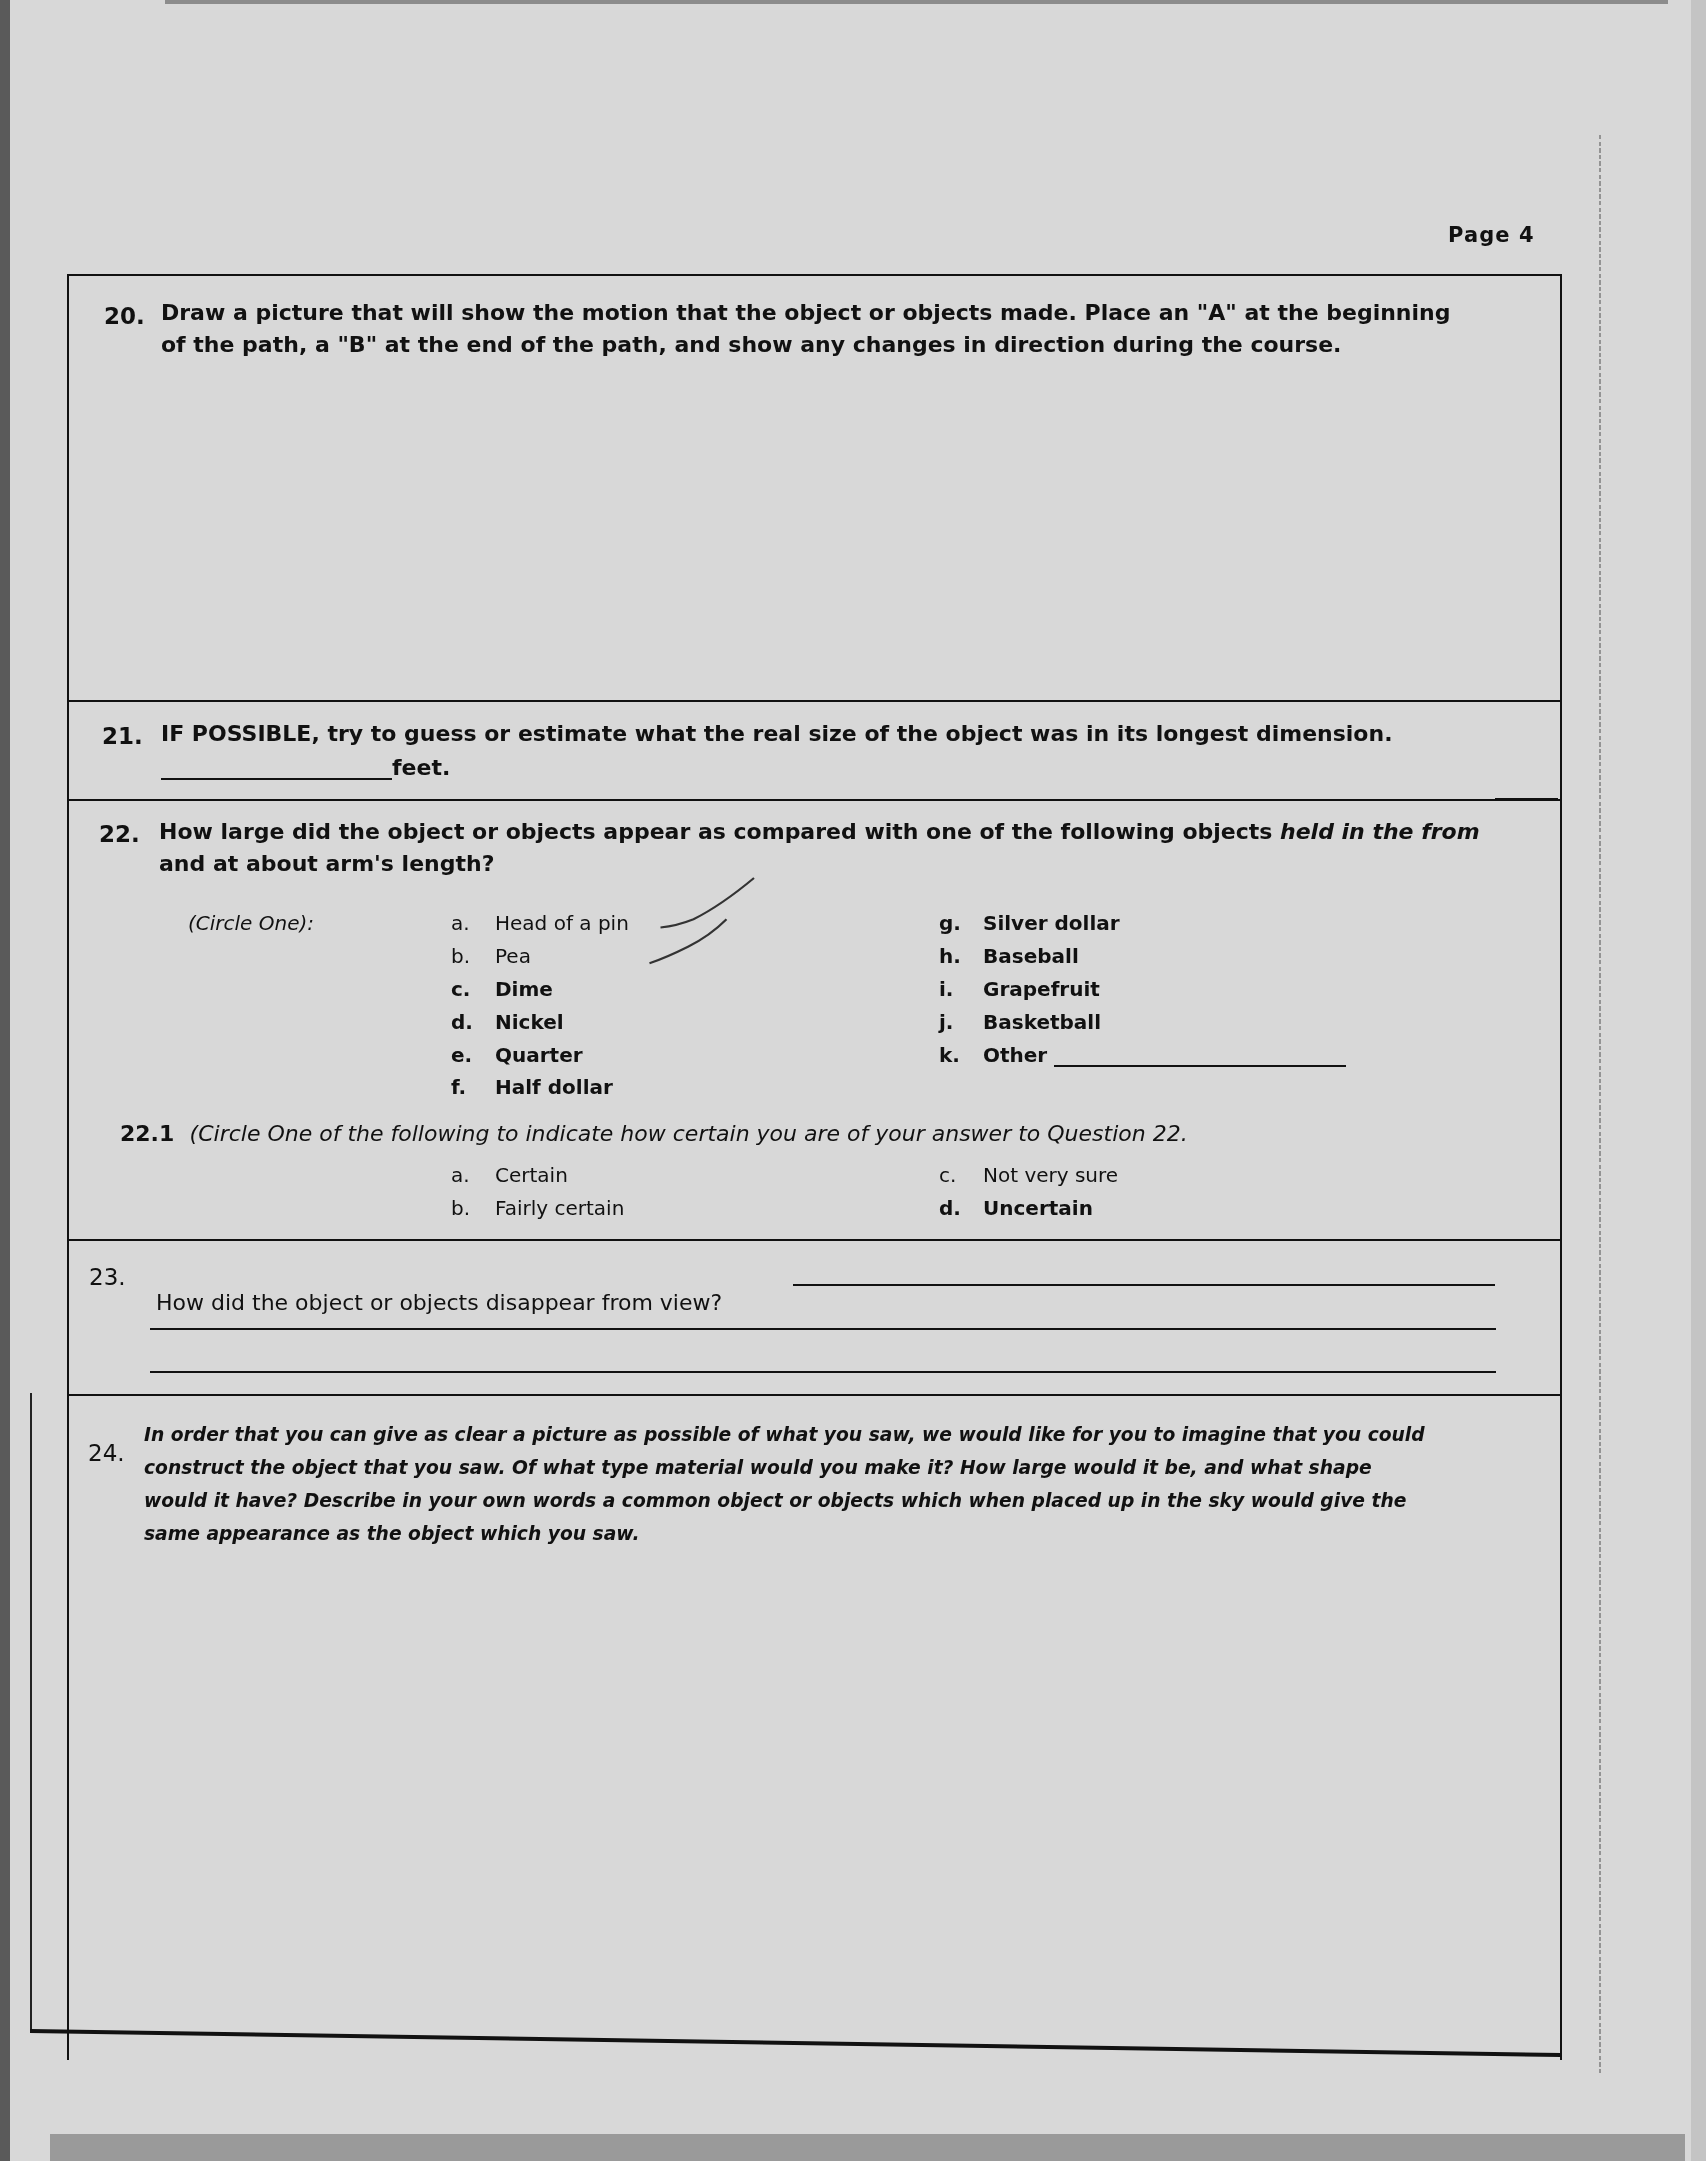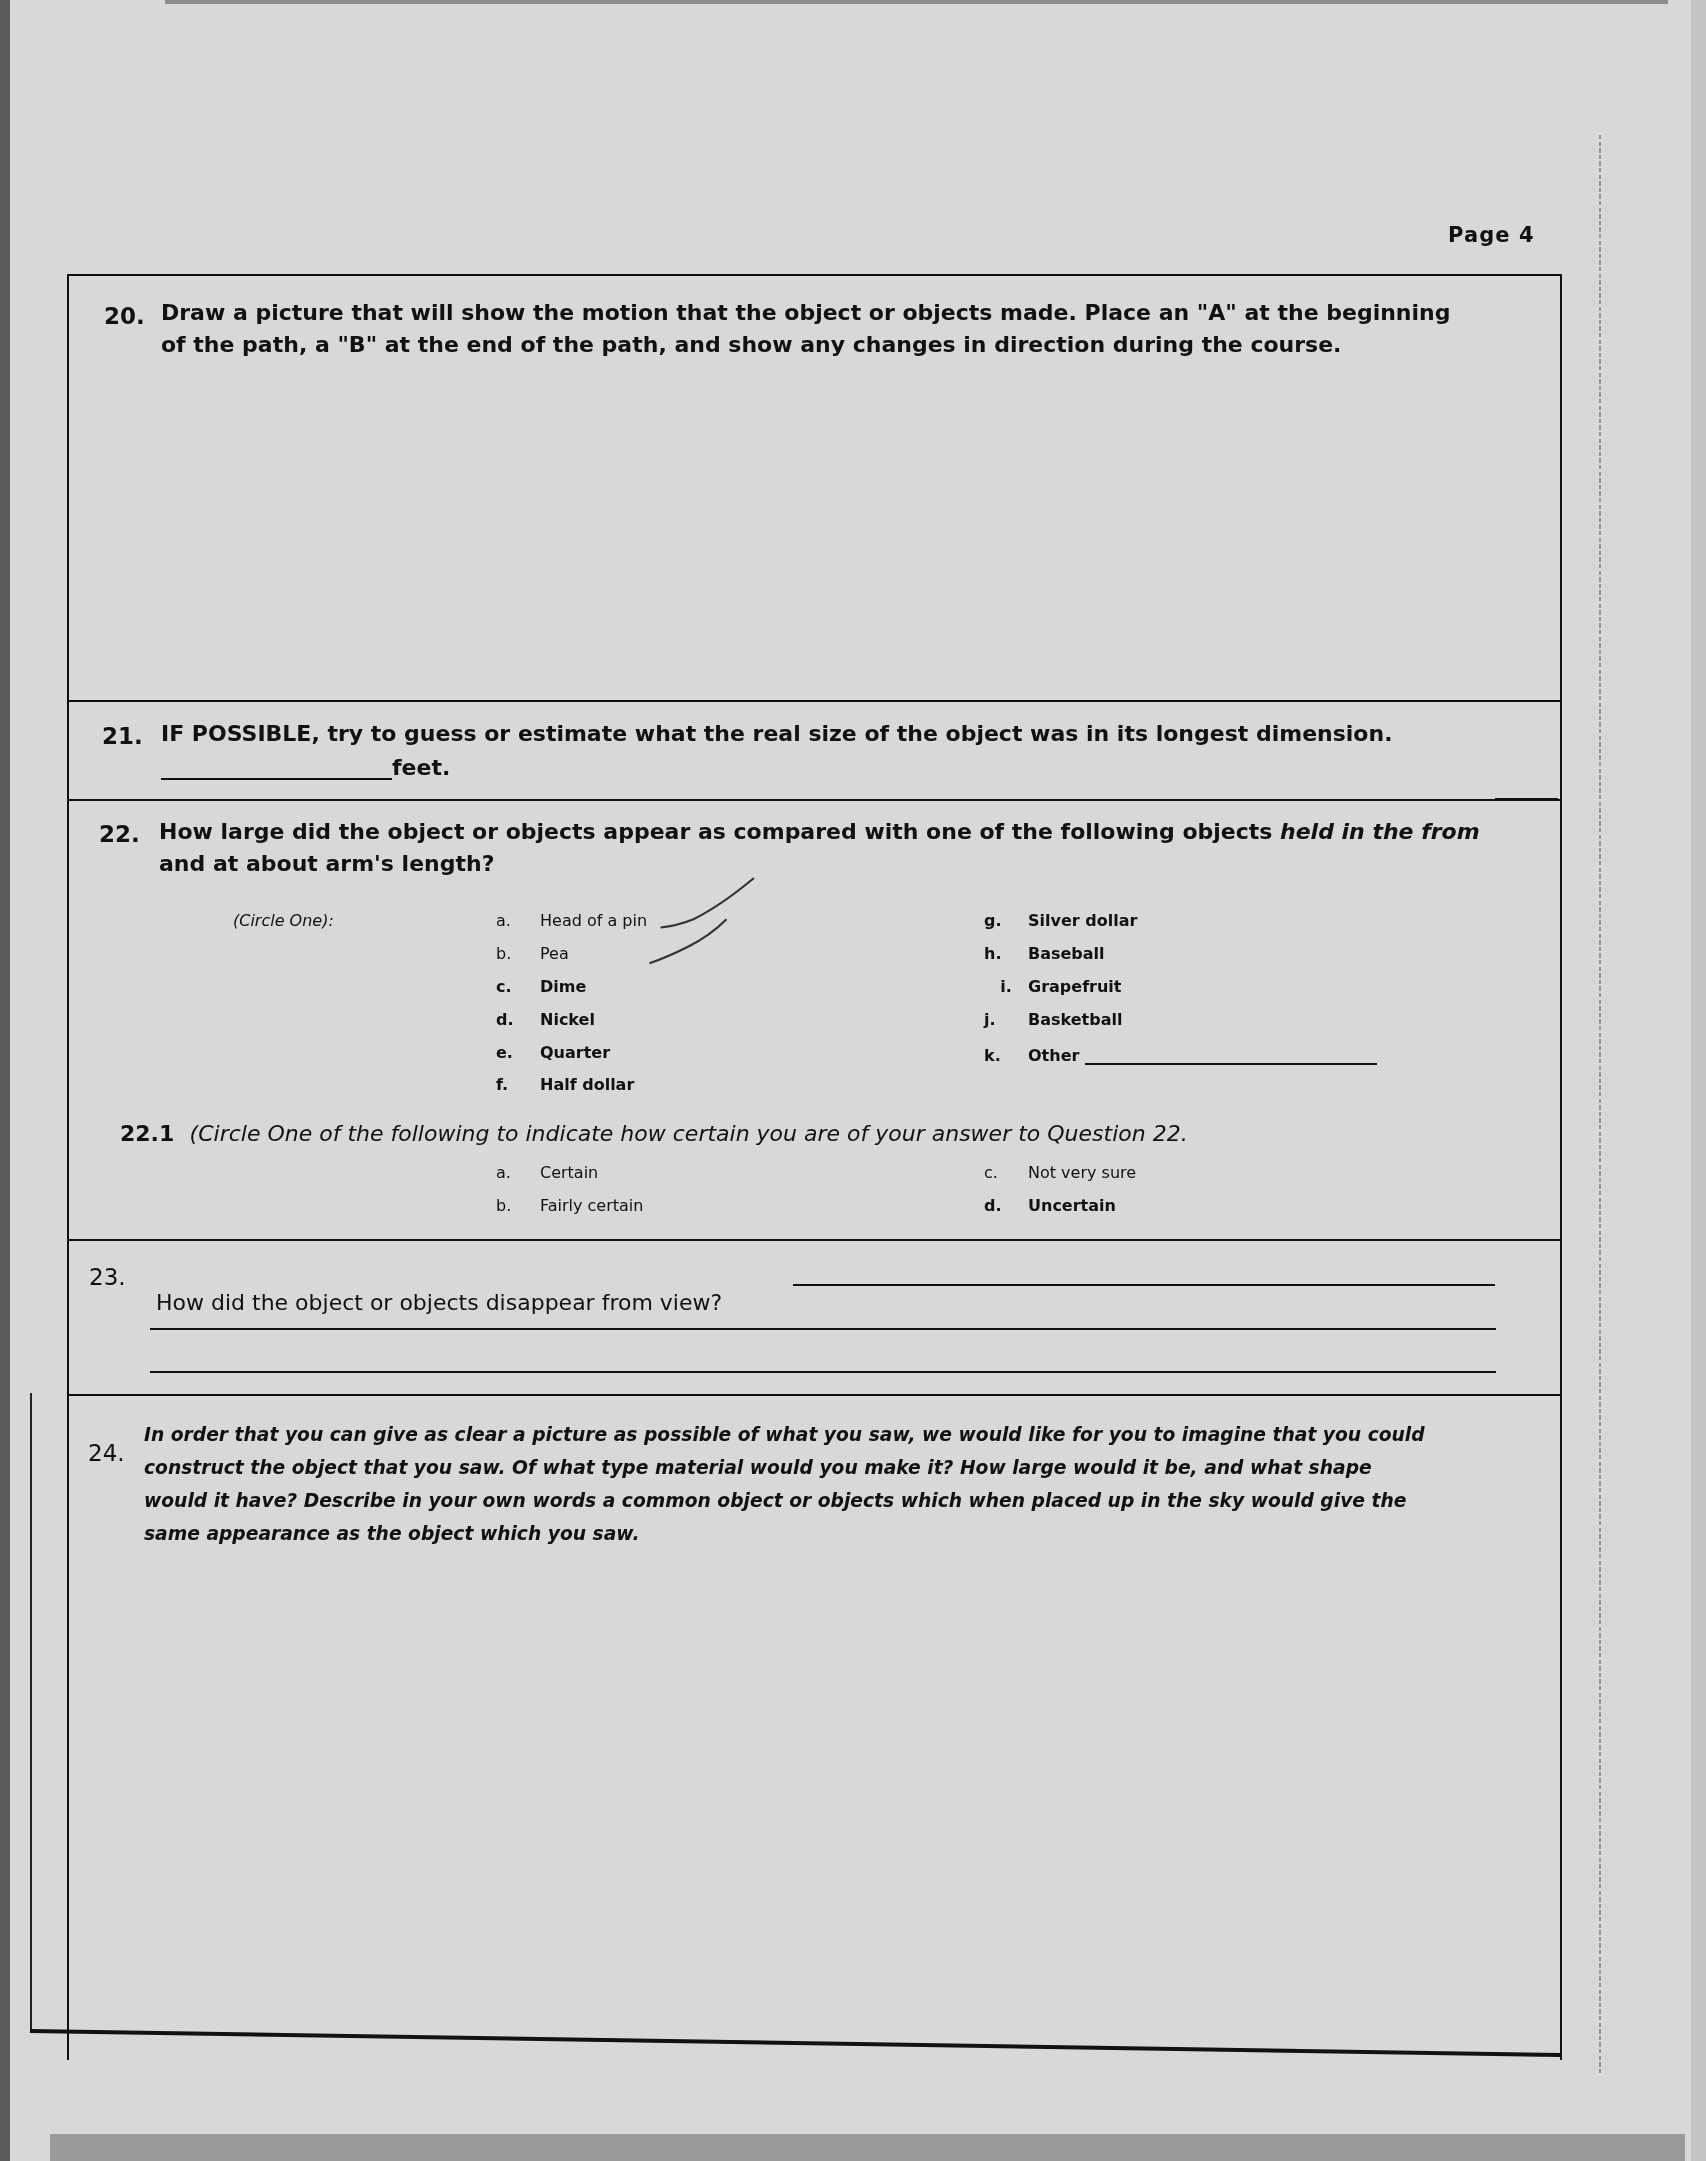--- a/index.html
+++ b/index.html
@@ -30,21 +30,21 @@
   }
   .form-left-ext {
     position: absolute; left: 30px; top: 1393px; width: 1.7px; height: 639px; background: #222;
   }
 
   .section { position: absolute; left: 67px; width: 1494px; border-top: 2.2px solid #111; }
   .q-num { position: absolute; font-weight: bold; font-size: 23px; }
   .q-text { position: absolute; font-weight: bold; font-size: 22px; line-height: 32px; }
   .q-text em { font-style: italic; }
   .light { font-weight: normal; }
-  .opt { position: absolute; font-size: 16px; font-weight: bold; white-space: nowrap; margin-left: 45px; }
+  .opt { position: absolute; font-size: 20px; font-weight: bold; white-space: nowrap; }
   .opt .letter { display: inline-block; width: 44px; }
   .blank { display: inline-block; border-bottom: 2.2px solid #111; height: 20px; vertical-align: bottom; }
   .rule { position: absolute; height: 2.2px; background: #111; }
   .check-mark { position: absolute; }
 </style>
 </head>
 <body>
 
 <div class="top-edge"></div>
 <div class="left-edge"></div>
@@ -93,21 +93,21 @@
 </div>
 
 <svg class="check-mark" style="left:644px; top:875px;" width="121" height="94" viewBox="0 0 220 170">
   <path d="M30 95 Q60 92 90 80 Q140 55 200 5" stroke="#333" stroke-width="4" fill="none"></path>
   <path d="M10 160 Q40 150 80 130 Q120 110 150 80" stroke="#333" stroke-width="4" fill="none"></path>
 </svg>
 
 <div style="position:absolute; left:939px; top:911px;">
   <div class="opt" style="top:0;"><span class="letter">g.</span><span>Silver dollar</span></div>
   <div class="opt" style="top:33px;"><span class="letter">h.</span><span>Baseball</span></div>
-  <div class="opt" style="top:66px;text-align:center;"><span class="letter">i.</span><span>Grapefruit</span></div>
+  <div class="opt" style="top:66px;"><span class="letter">i.</span><span>Grapefruit</span></div>
   <div class="opt" style="top:99px;"><span class="letter">j.</span><span>Basketball</span></div>
   <div class="opt" style="top:132px;"><span class="letter">k.</span><span>Other</span> <span class="blank" style="width:292px;"></span></div>
 </div>
 
 <div class="q-text" style="left:120px; top:1118px; width:1376px;">
   <span>22.1</span>&nbsp;&nbsp;<span class="light" style="font-style:italic;">(Circle One of the following to indicate how certain you are of your answer to Question 22.</span>
 </div>
 <div style="position:absolute; left:451px; top:1163px;">
   <div class="opt" style="top:0; font-weight:normal;"><span class="letter">a.</span><span>Certain</span></div>
   <div class="opt" style="top:33px; font-weight:normal;"><span class="letter">b.</span><span>Fairly certain</span></div>

